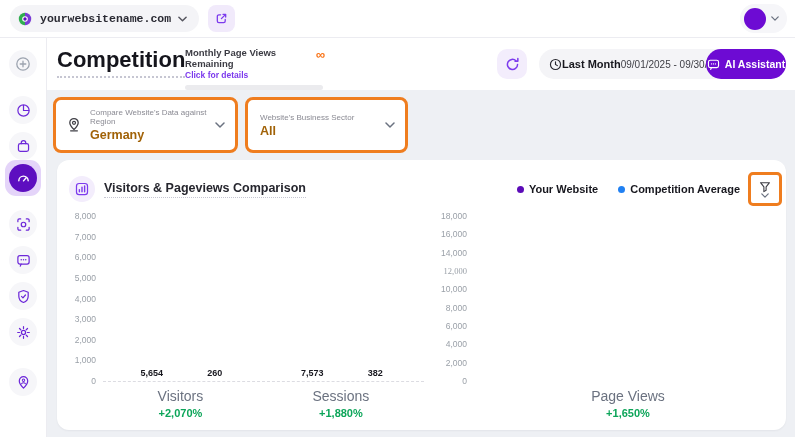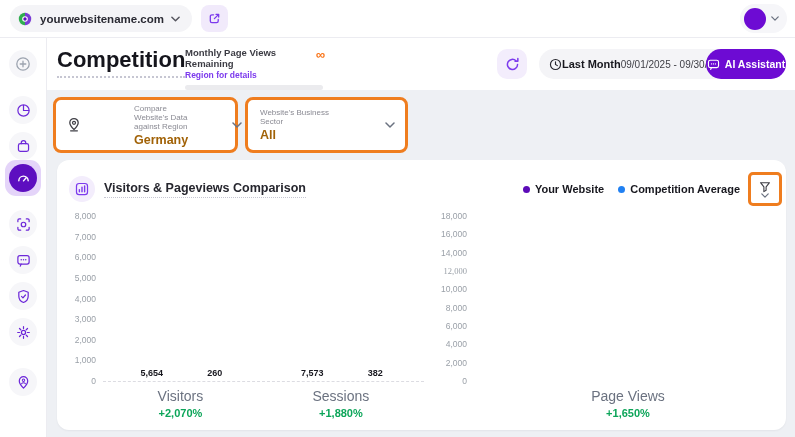--- a/index.html
+++ b/index.html
@@ -7,21 +7,21 @@
   body {
     position:relative; overflow:hidden;
     background:#eef0f4;
     font-family:"Liberation Sans", sans-serif;
     color:#17171e;
   }
   svg { display:block; }
 
   
   .topbar { position:absolute; left:0; top:0; width:795px; height:38px; background:#fff;
-            border-bottom:1px solid #ececf1; display:flex; align-items:center; padding:0 8px 0 10px; z-index:3; }
+            border-bottom:1px solid #ececf1; display:flex; align-items:center; padding:0 8px 0 10px; z-index:3;font-family:Liberation Mono, monospace; }
   .site-pill { display:flex; align-items:center; gap:7px; background:#f4f4f7; border-radius:15px;
                height:27px; padding:0 12px 0 7px; cursor:pointer; }
   .site-name { font-size:11.5px; font-weight:700; color:#2a2a33; }
   .ext-btn { width:27px; height:27px; border-radius:8px; background:#f1eafb; display:flex;
              align-items:center; justify-content:center; margin-left:9px; cursor:pointer; }
   .avatar-pill { margin-left:auto; display:flex; align-items:center; gap:5px; background:#f6f6f9;
                  border-radius:15px; height:29px; padding:0 8px 0 4px; cursor:pointer; }
   .avatar { width:22px; height:22px; border-radius:50%; background:#6d0bd3; }
 
   
@@ -51,37 +51,37 @@
   .date-pill { position:absolute; left:492px; top:11px; height:30px; border-radius:15px; background:#f4f4f7;
                display:flex; align-items:center; padding:0 10px; cursor:pointer; }
   .date-preset { font-size:11px; font-weight:700; color:#17171e; }
   .date-range { font-size:10px; color:#3f3f46; }
   .ai-btn { position:absolute; left:659px; top:11px; width:80px; height:30px; border-radius:15px;
             background:#6d0bd3; display:flex; align-items:center; justify-content:center; gap:5px;
             color:#fff; font-size:10.5px; font-weight:700; cursor:pointer; }
 
   
   .filter-card { position:absolute; background:#fff; border:3px solid #ef7d1f; border-radius:8px;
-                 display:flex; align-items:center; padding:0 10px; cursor:pointer; z-index:1;gap:44px; }
+                 display:flex; align-items:center; padding:0 10px; cursor:pointer; z-index:1; }
   .fc-region { left:53px; top:97px; width:185px; height:56px; }
   .fc-sector { left:245px; top:97px; width:163px; height:56px; }
   .fc-text { margin-left:8px; }
   .fc-label { font-size:8px; color:#8a8a93; }
   .fc-value { font-size:12.5px; font-weight:700; color:#a16207; margin-top:2px; }
   .fc-chevron { margin-left:auto; }
 
   
   .chart-card { position:absolute; left:57px; top:160px; width:729px; height:270px; background:#fff;
                 border-radius:12px; box-shadow:0 1px 2px rgba(20,20,43,.05); padding:11px 4px 0 12px; z-index:1; }
   .card-head { display:flex; align-items:center; height:36px; }
   .card-icon { width:26px; height:26px; border-radius:50%; background:#f3edfc; display:flex;
                align-items:center; justify-content:center; }
   .card-title { margin-left:9px; font-size:12.5px; font-weight:700; color:#26262e;
                 border-bottom:1.5px dotted #c6c6d2; padding-bottom:2px; }
-  .legend { margin-left:auto; display:flex; align-items:center; gap:14px; }
+  .legend { margin-left:auto; display:flex; align-items:center; gap:20px; }
   .legend-item { display:flex; align-items:center; gap:5px; font-size:11px; font-weight:700;
                  color:#17171e; cursor:pointer; }
   .legend-dot { width:7px; height:7px; border-radius:50%; }
   .filter-box { margin-left:8px; width:34px; height:34px; border:3px solid #ef7d1f; border-radius:5px;
                 background:#fff; display:flex; flex-direction:column; align-items:center;
                 justify-content:center; cursor:pointer; }
 
   .charts-row { display:flex; margin-top:10px; gap:16px; }
   .chart { display:grid; grid-template-columns:34px 1fr; grid-template-rows:165px auto; }
   .chart-left { width:358px; }
@@ -214,21 +214,21 @@
         </svg>
     </span>
   </div>
 </div>
 
 <div class="header">
   <div class="page-title">Competition</div>
 
   <div class="monthly">
     <div class="monthly-label">Monthly Page Views Remaining</div>
-    <div class="monthly-link">Region for details</div>
+    <div class="monthly-link">Click for details</div>
     <div class="monthly-inf">∞</div>
     <div class="monthly-bar"></div>
   </div>
 
   <div class="refresh-btn">
     <span>
       <svg width="15" height="15" viewBox="0 0 16 16">
           <path d="M13.4 8A5.4 5.4 0 1 1 11.7 4" fill="none" stroke="#7c3aed" stroke-width="1.6" stroke-linecap="round"></path>
           <path d="M13.7 1.6v3h-3" fill="none" stroke="#7c3aed" stroke-width="1.6" stroke-linecap="round" stroke-linejoin="round"></path>
         </svg>

